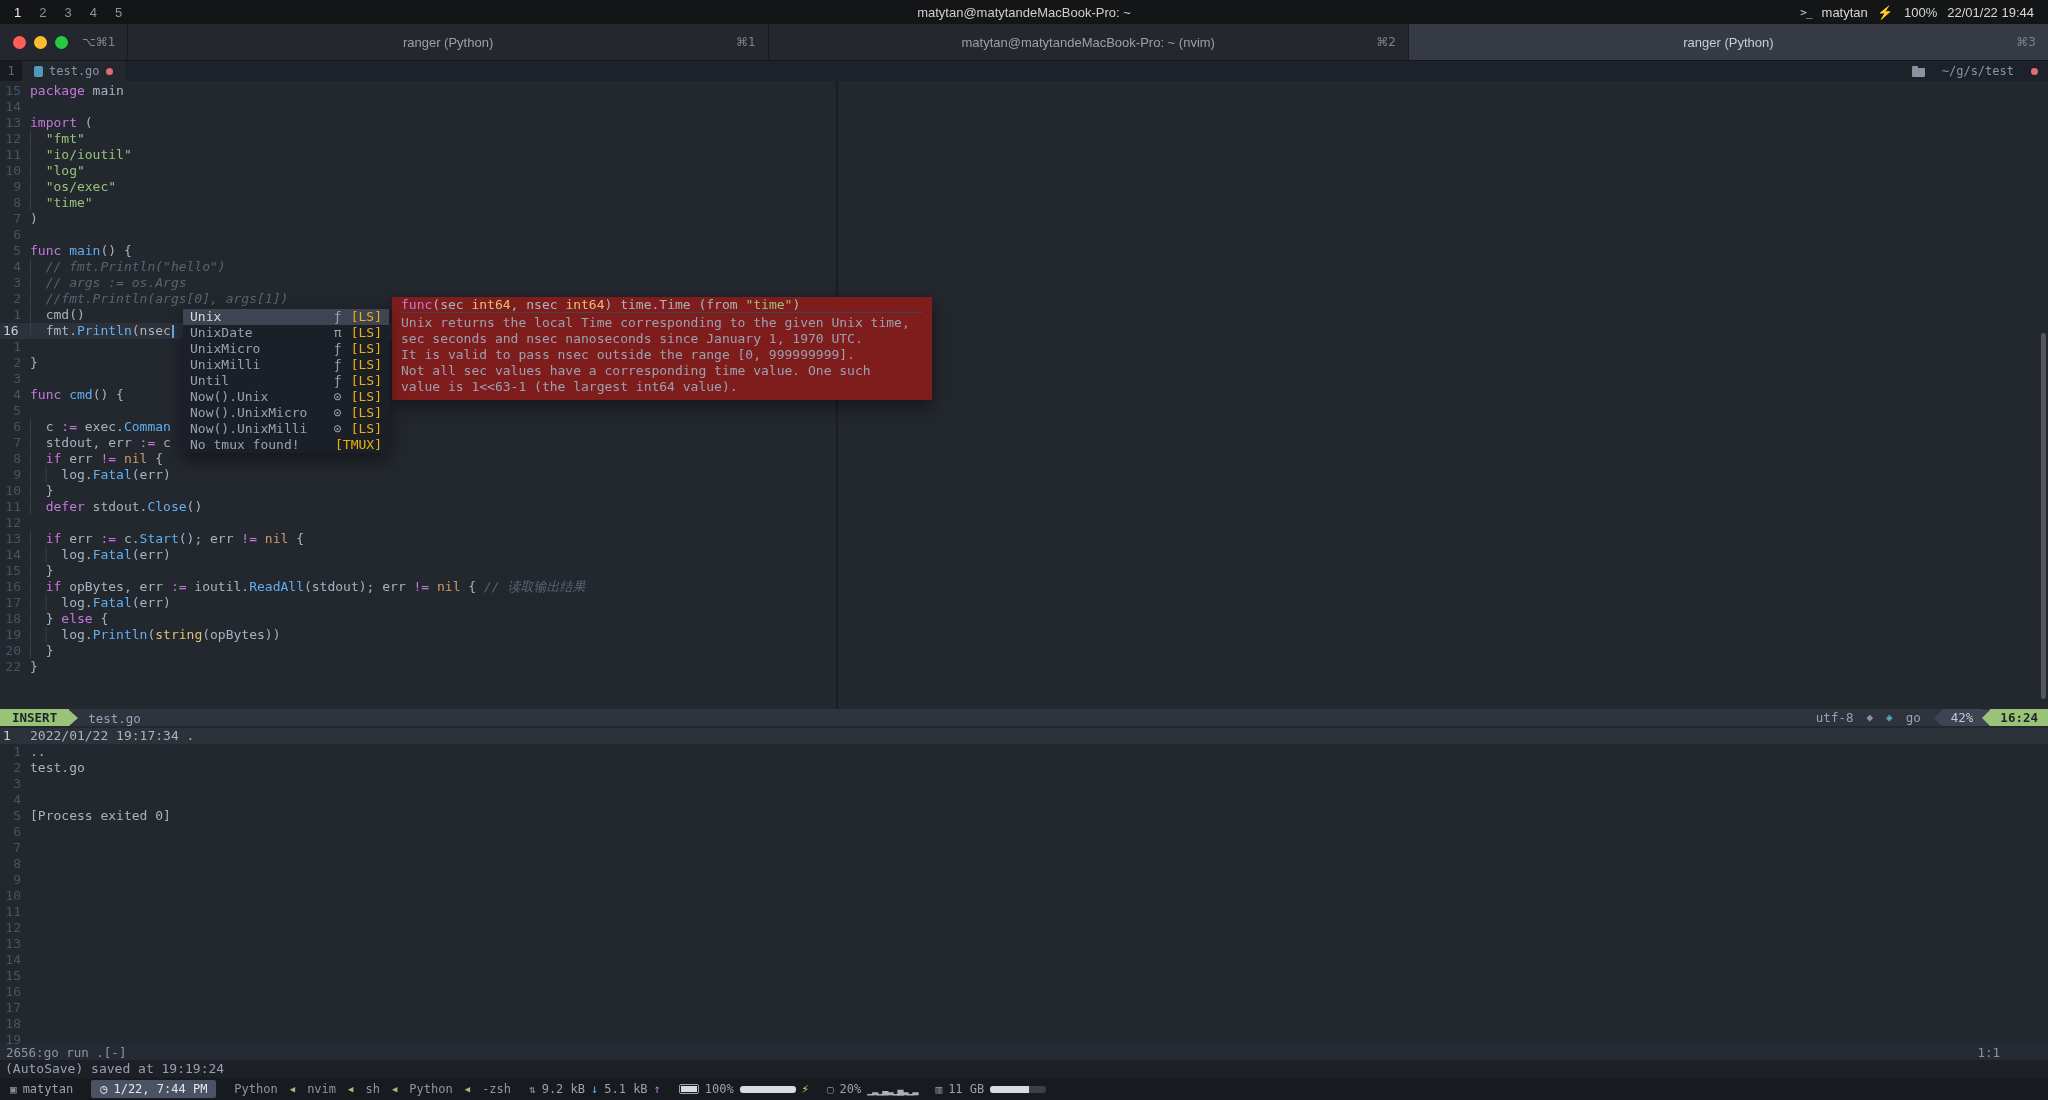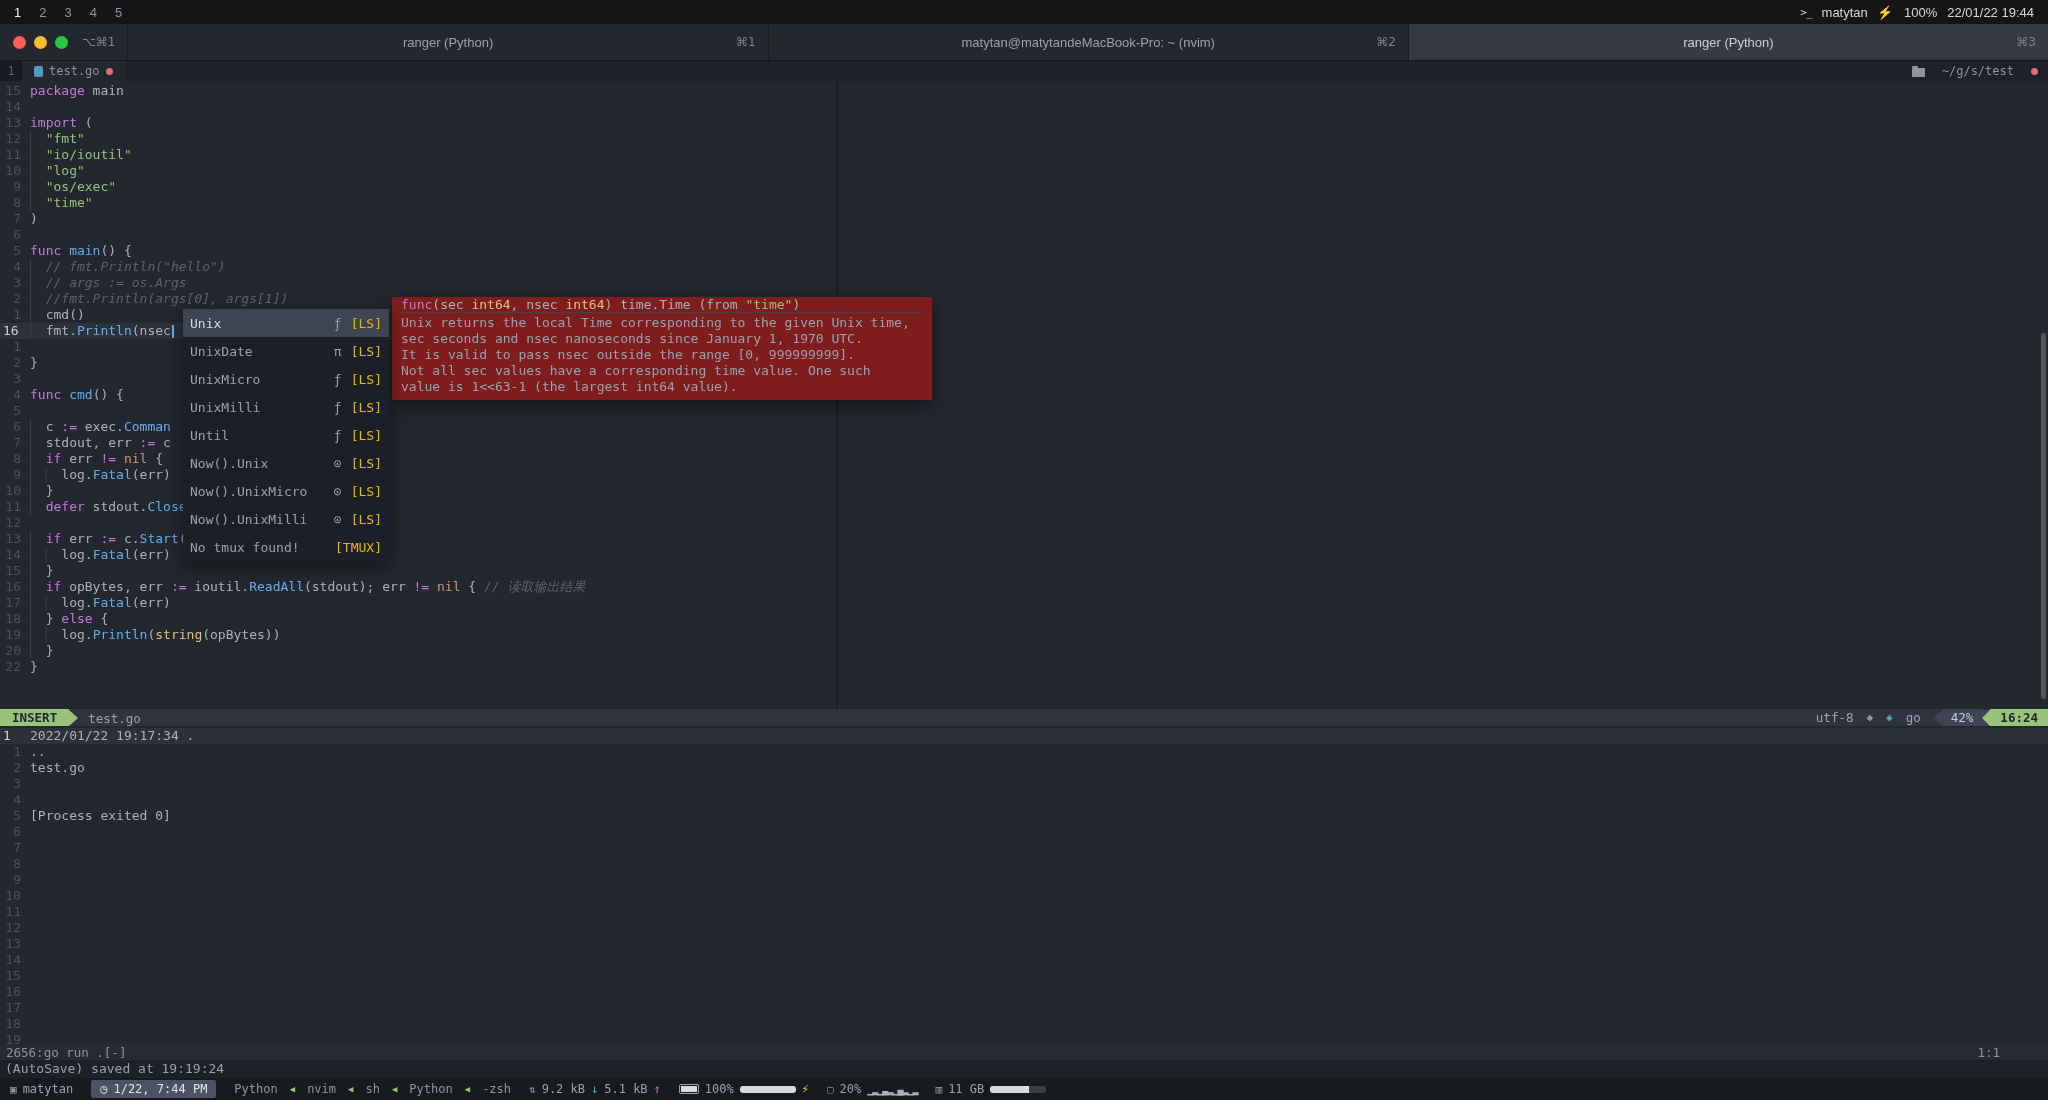--- a/index.html
+++ b/index.html
@@ -50,21 +50,21 @@
   .nr.curnr{text-align:left;padding-left:3px;padding-right:0;color:#c8ced8}
   .ct{white-space:pre;color:#abb2bf}
   .tk-k{color:#c678dd}.tk-s{color:#98c379}.tk-c{color:#5c6370;font-style:italic}
   .tk-f{color:#61afef}.tk-o{color:#c678dd}.tk-n{color:#d19a66}
   .tk-t{color:#e5c07b}.tk-d{color:#abb2bf}.tk-g{color:#3a4048}
   .caret{display:inline-block;width:2px;height:13px;background:#61afef;vertical-align:middle;margin-left:1px}
 
   
   .pum{position:absolute;left:183px;top:228px;width:206px;background:#1b1f27;z-index:6;
        box-shadow:0 6px 16px rgba(0,0,0,.45)}
-  .pum-item{display:flex;align-items:center;height:28px;font-size:13px;color:#9aa2b1;padding:0 7px;white-space:pre}
+  .pum-item{display:flex;height:16px;font-size:13px;color:#9aa2b1;padding:0 7px;white-space:pre}
   .pum-item.sel{background:#3e4452;color:#d7dae0}
   .pum-label{flex:1}
   .pum-kind{width:17px;color:#9aa2b1}
   .pum-src{color:#eab308}
 
   
   .doc{position:absolute;left:392px;top:216px;width:540px;background:#7f1d1d;z-index:5;
        padding:0 9px 5px;box-shadow:0 6px 16px rgba(0,0,0,.45)}
   .doc-sig{height:16px;line-height:16px;font-size:13px;white-space:pre;border-bottom:1px solid #3e4452}
   .doc-line{height:16px;line-height:16px;font-size:13px;color:#9aa2b1;white-space:pre}
@@ -116,20 +116,21 @@
 <div class="screen">
 
   <header class="menubar">
     <div class="menu-spaces" id="spaces">
         <span class="on">1</span>
         <span>2</span>
         <span>3</span>
         <span>4</span>
         <span>5</span>
       </div>
+    <div class="menubar-title">matytan@matytandeMacBook-Pro: ~</div>
     <div class="menubar-right">
       <span class="mb-term">&gt;_</span>
       <span>matytan</span>
       <span class="bolt">⚡</span>
       <span>100%</span>
       <span>22/01/22 19:44</span>
     </div>
   </header>
 
   <div class="tabbar">

